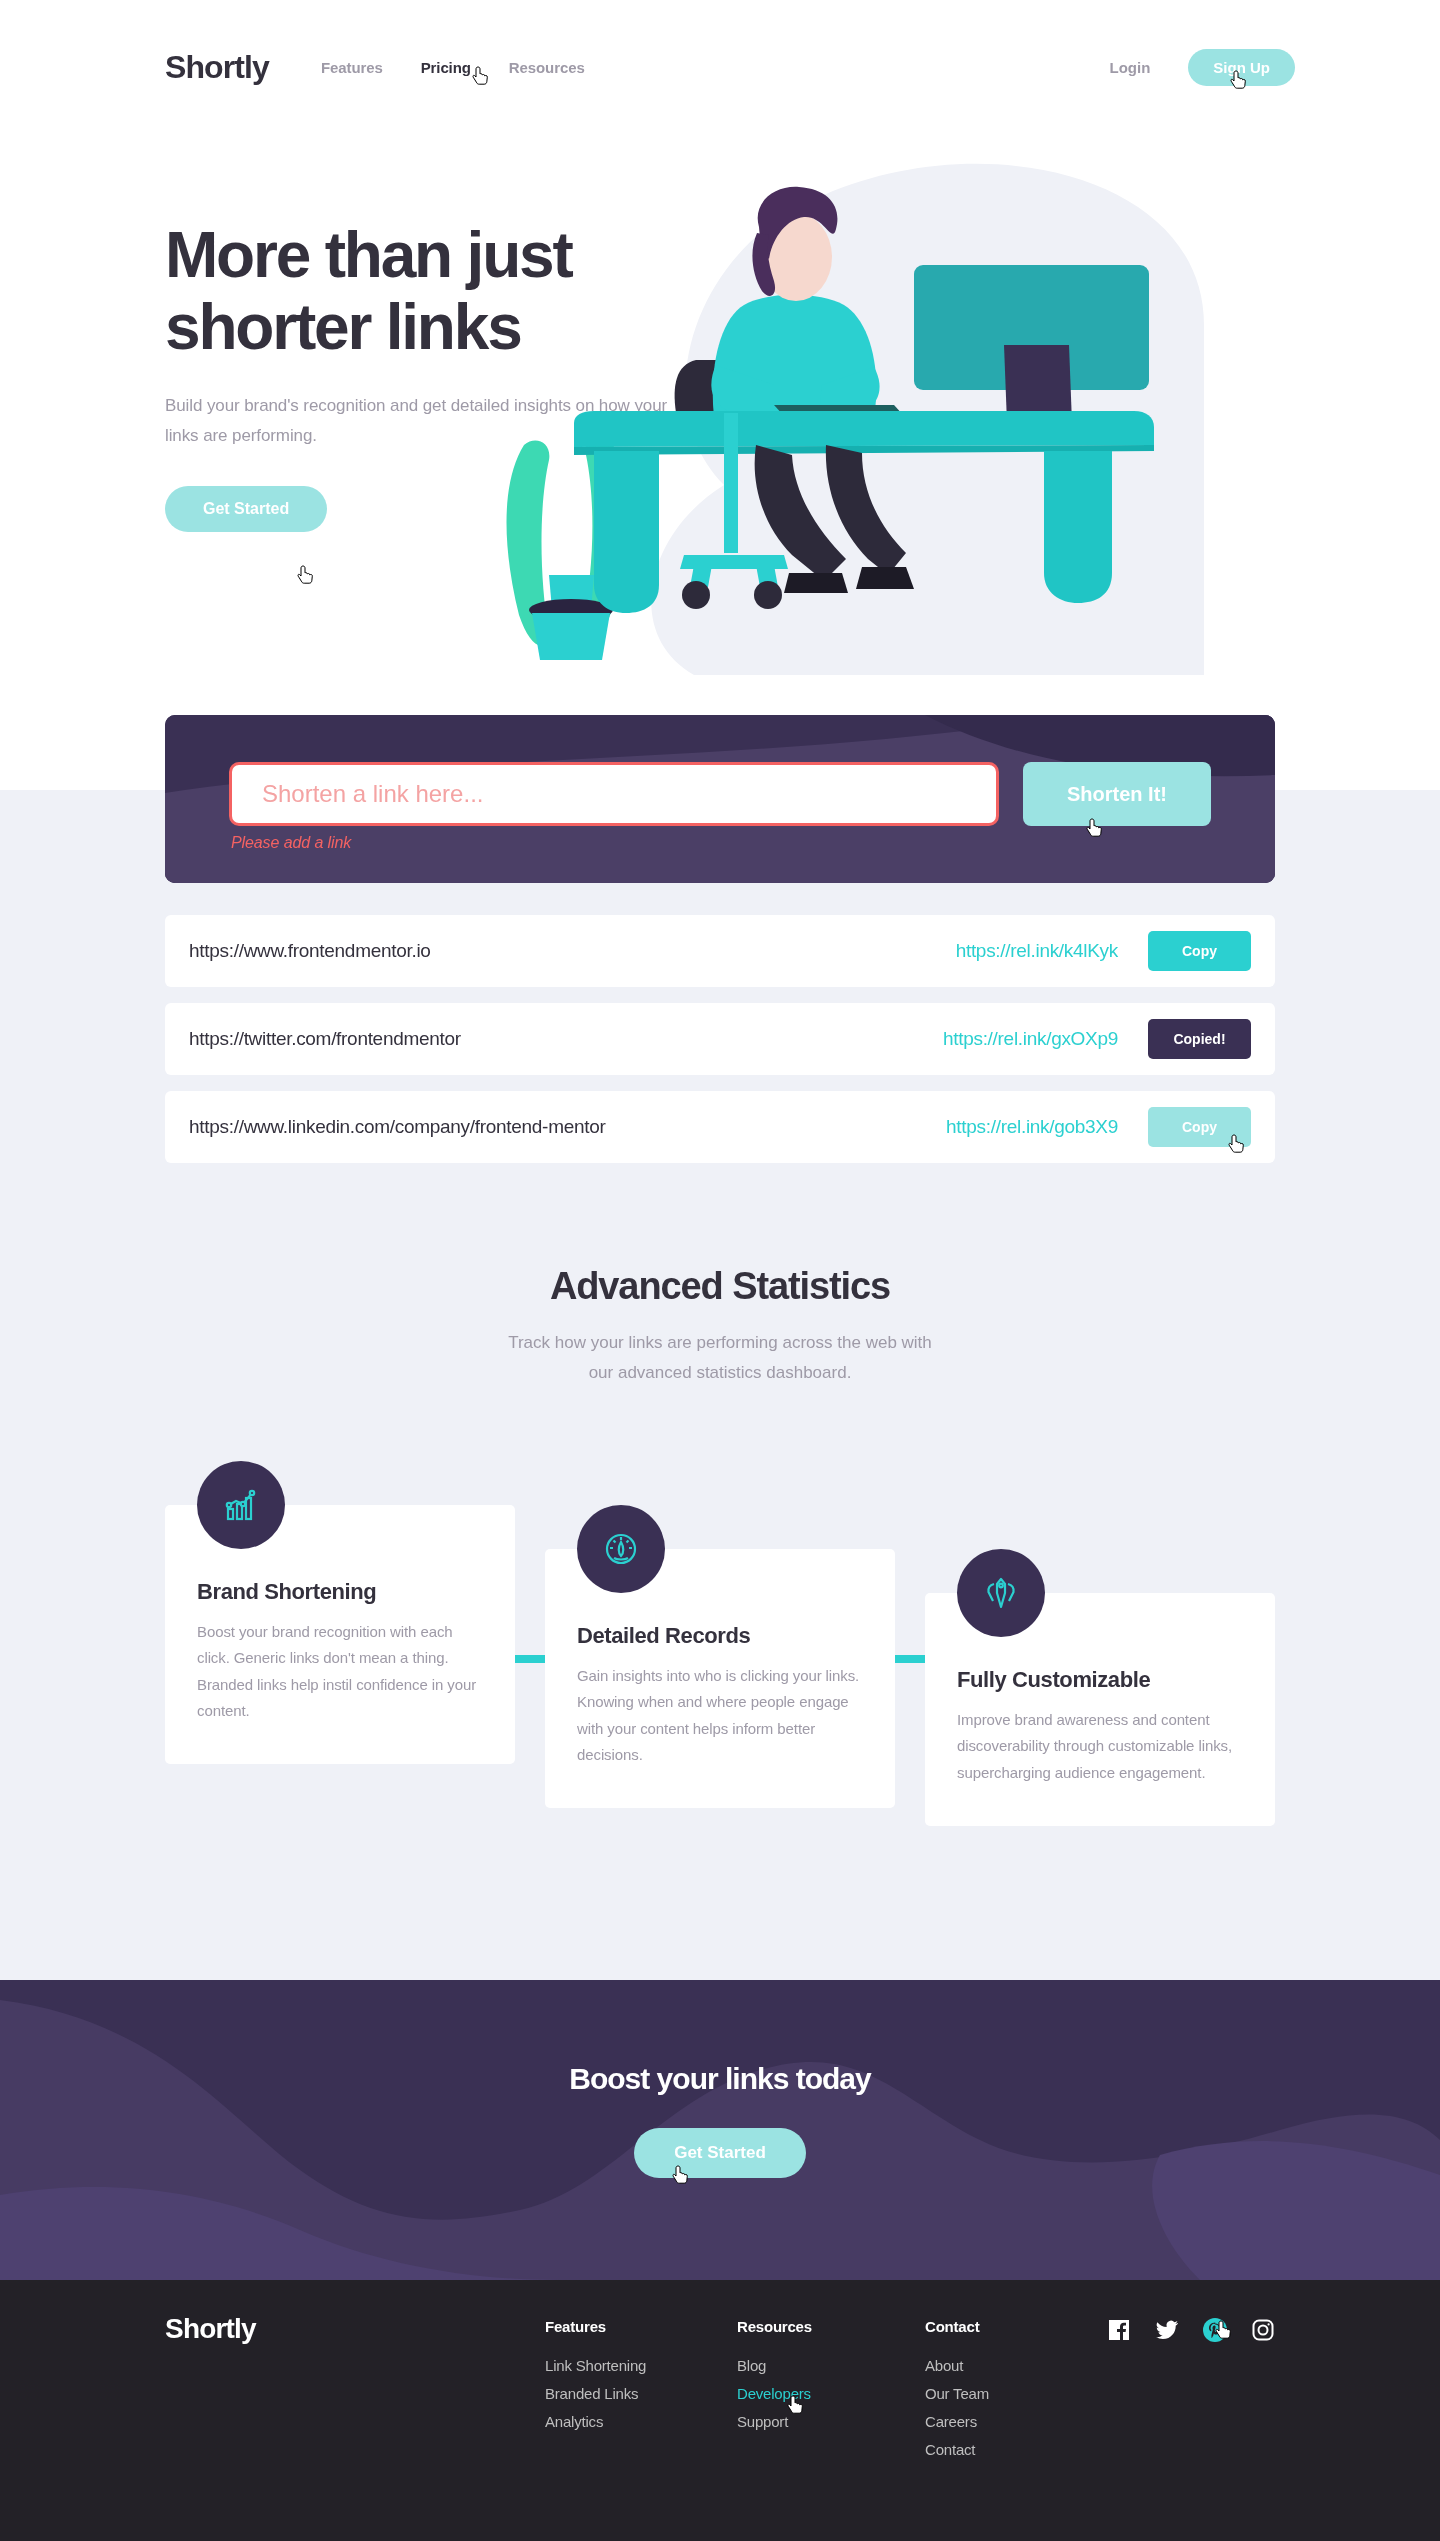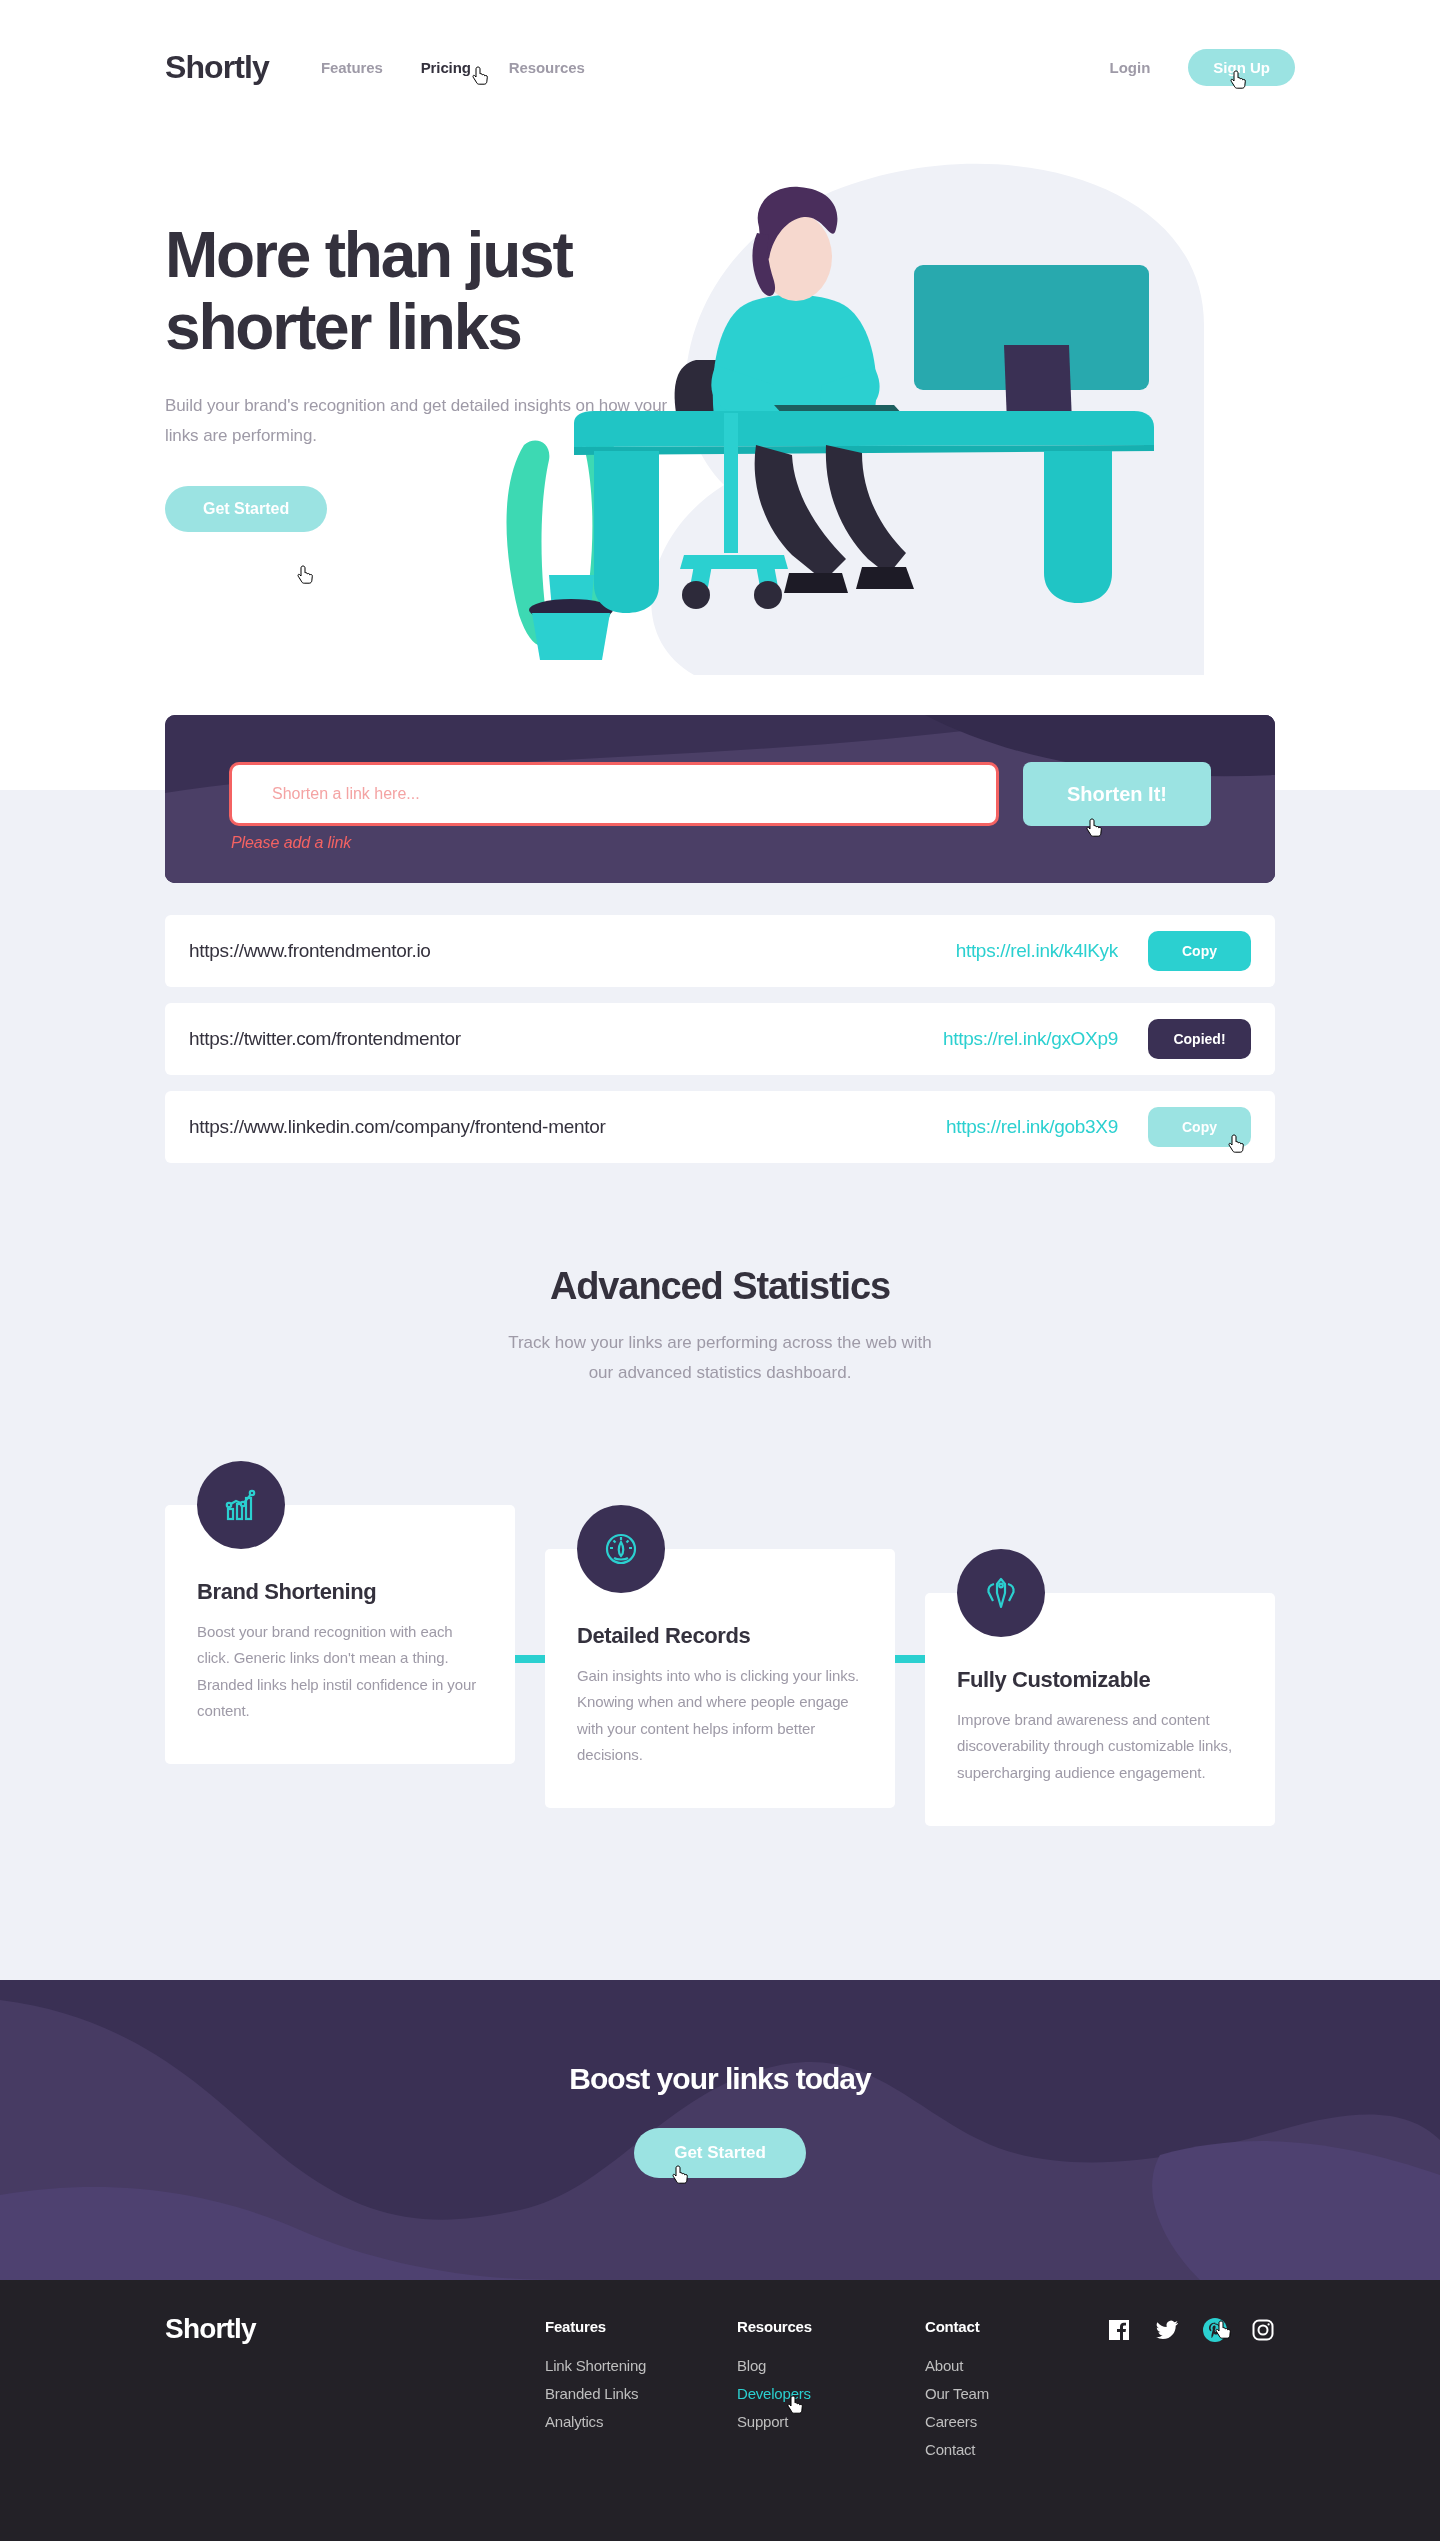--- a/index.html
+++ b/index.html
@@ -75,22 +75,22 @@
   }
   .shorten-bg { position: absolute; inset: 0; }
   .shorten-inner {
     position: absolute; left: 64px; top: 47px; right: 64px;
     display: flex; align-items: flex-start; gap: 24px;
   }
   .input-wrap { flex: 1; position: relative; }
   .shorten-input {
     width: 100%; height: 64px; border-radius: 10px;
     border: 3px solid #f46262; background: #ffffff;
-    font-size: 16px; font-family: "Liberation Sans", sans-serif;
-    color: #0c4a6e; padding: 0 40px; outline: none;
+    font-size: 24px; font-family: "Liberation Sans", sans-serif;
+    color: #0c4a6e; padding: 0 30px; outline: none;
   }
   .shorten-input::placeholder { color: #f4a3a3; }
   .error-msg {
     position: absolute; left: 2px; top: 72px;
     font-size: 16px; font-style: italic; color: #f46262; letter-spacing: -0.1px;
   }
   .shorten-btn {
     width: 188px; height: 64px; background: #9be3e2; color: #ffffff;
     font-size: 20px; font-weight: 700; border: none; border-radius: 8px;
     cursor: pointer; flex-shrink: 0;
@@ -101,21 +101,21 @@
   .result-row {
     background: #ffffff; border-radius: 6px; height: 72px;
     display: flex; align-items: center; padding: 0 24px; margin-bottom: 16px;
   }
   .long-url { font-size: 19px; color: #34313d; letter-spacing: -0.3px; }
   .short-url {
     margin-left: auto; font-size: 19px; color: #2bd0d0; letter-spacing: -0.3px;
     cursor: pointer;
   }
   .copy-btn {
-    margin-left: 30px; width: 103px; height: 40px; border: none; border-radius: 10px;
+    margin-left: 30px; width: 103px; height: 40px; border: none; border-radius: 5px;
     font-size: 14px; font-weight: 700; color: #ffffff; cursor: pointer;
     background: #2bd0d0;
   }
   .copy-btn.copied { background: #3a3054; }
   .copy-btn.hovered { background: #9be3e2; }
 
   
   .stats-head { position: absolute; top: 1265px; left: 0; width: 1440px; text-align: center; }
   .stats-title {
     font-size: 38px; font-weight: 700; color: #34313d; letter-spacing: -1.1px;

